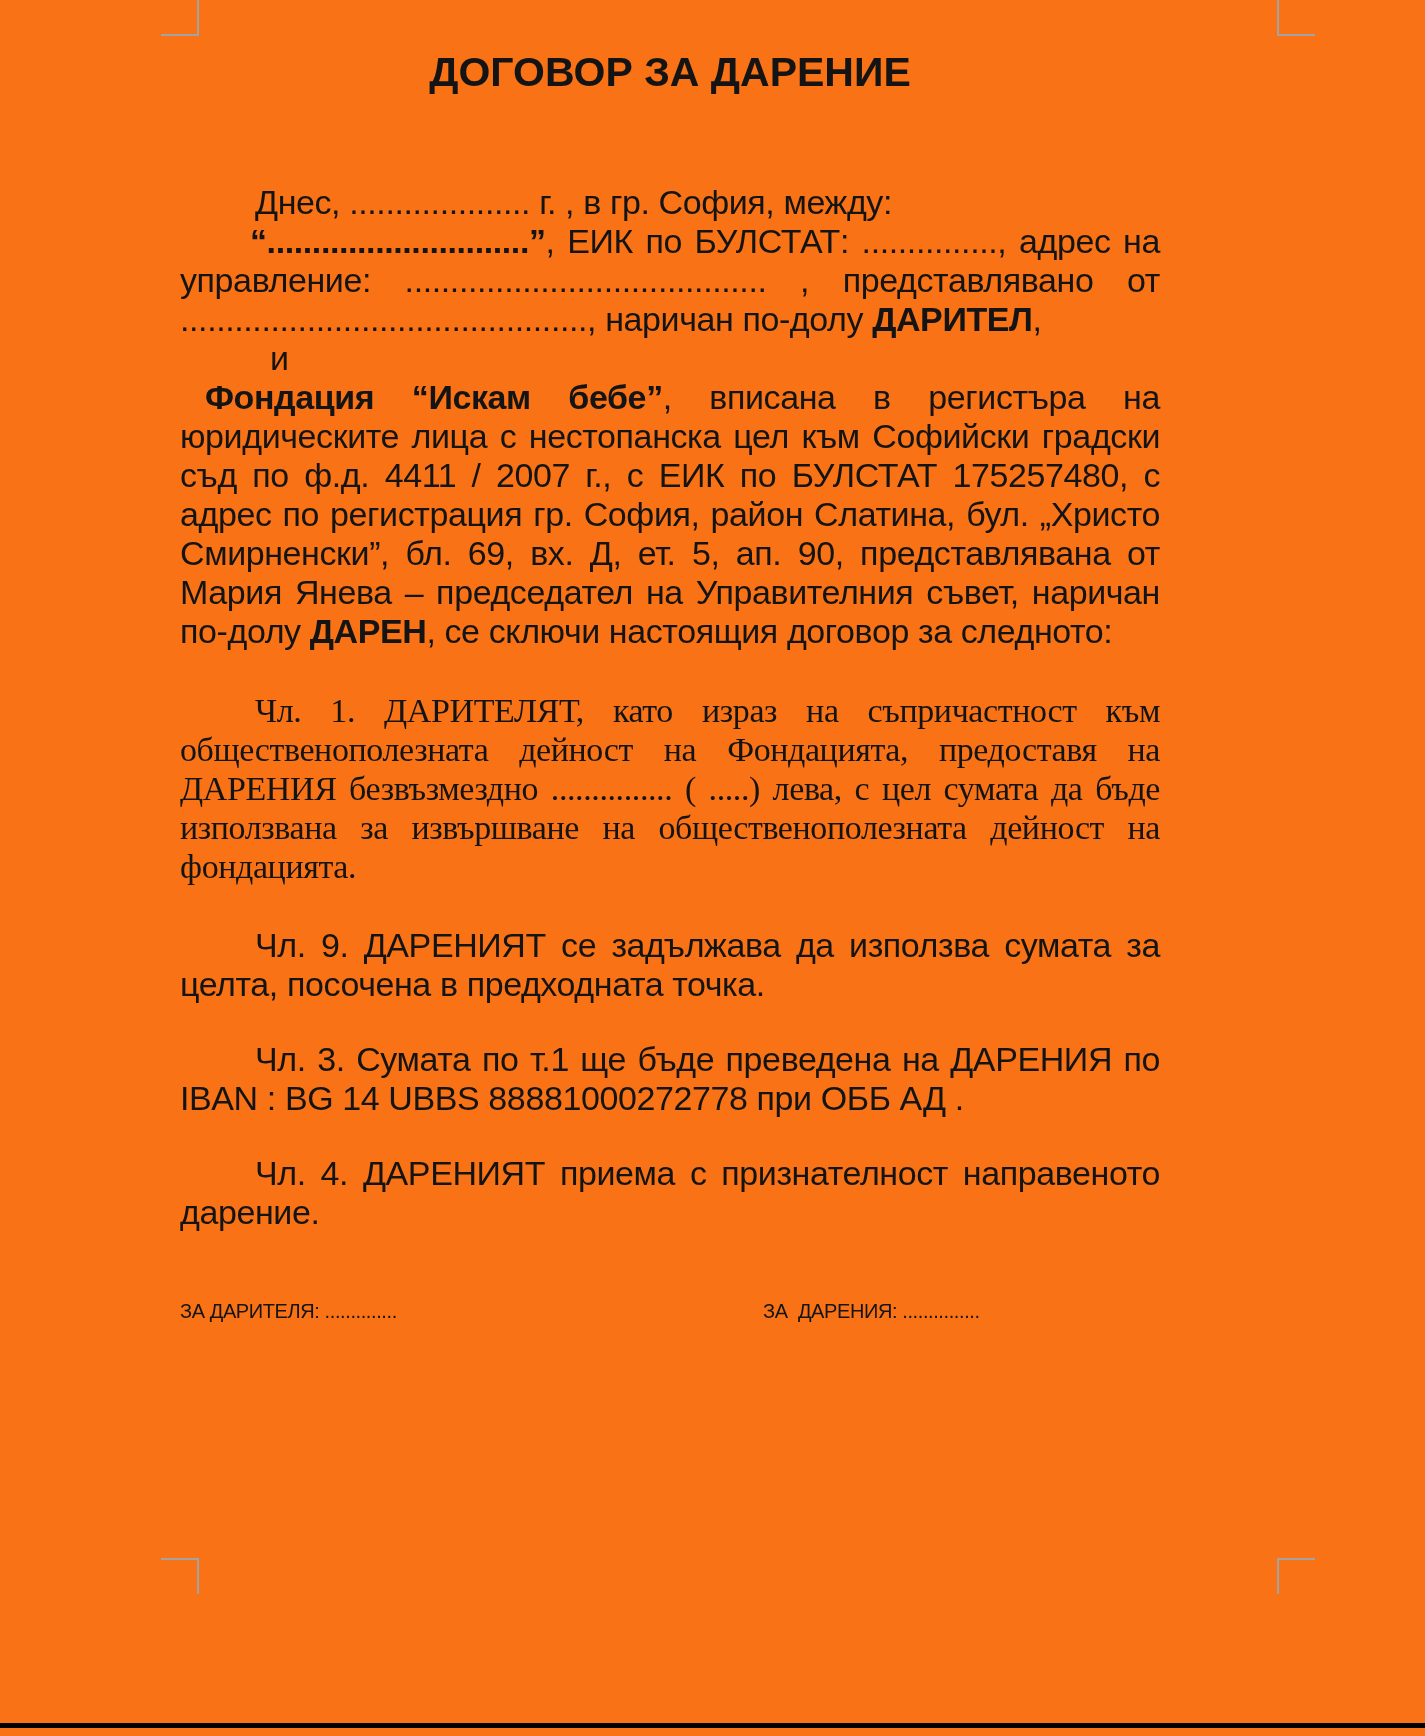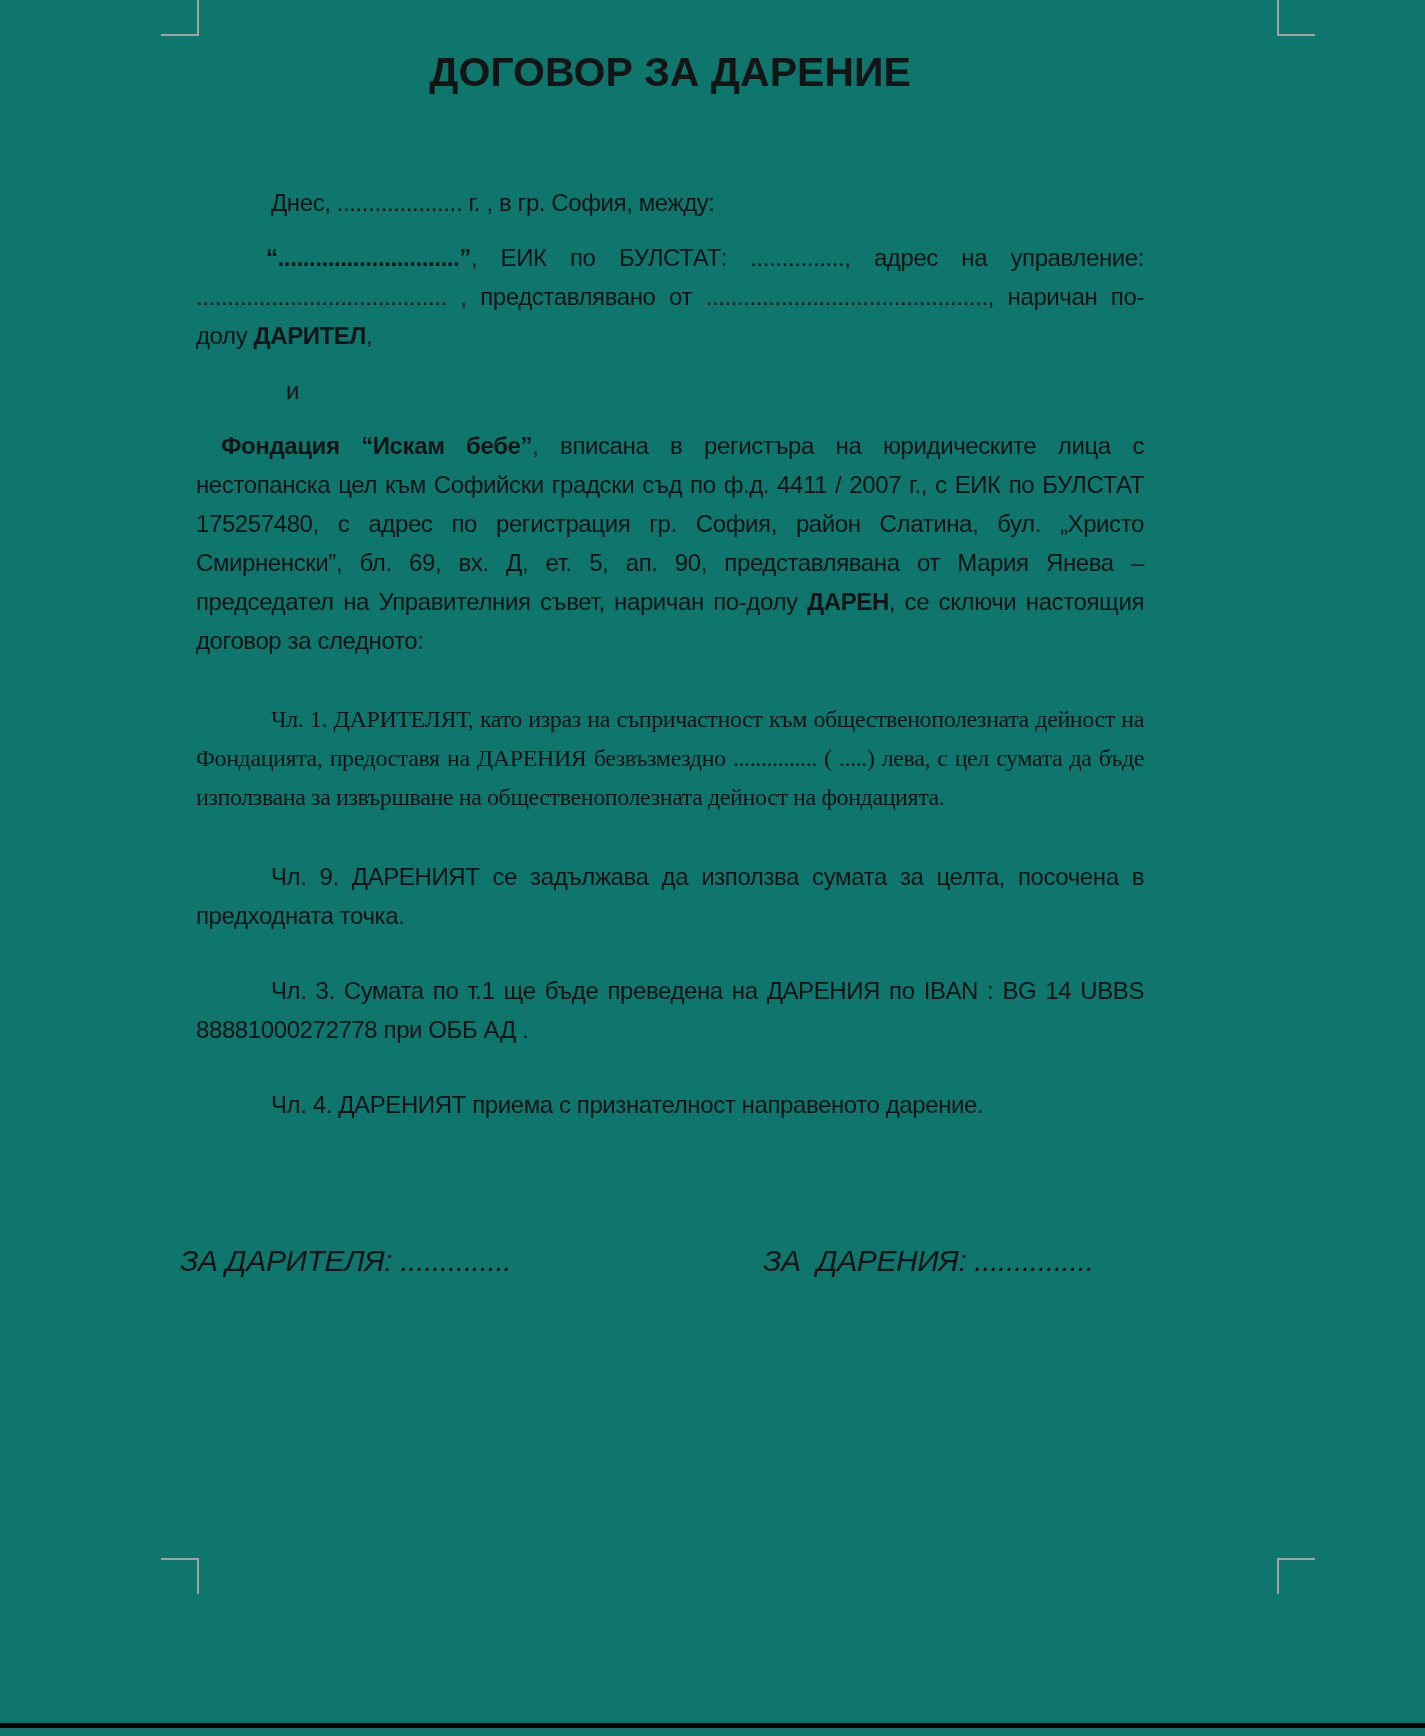--- a/index.html
+++ b/index.html
@@ -4,42 +4,42 @@
 <style>
   html, body {
     margin: 0;
     padding: 0;
     background: #ffffff;
   }
   .page {
     position: relative;
     width: 1425px;
     height: 1736px;
-    background: #0f766e;
+    background: #f97316;
     font-family: "Liberation Sans", "DejaVu Sans", sans-serif;
     color: #141414;
     overflow: hidden;
   }
   .content {
     position: absolute;
     left: 180px;
     top: 0;
     width: 980px;
   }
   .doc-title {
     margin: 48px 0 0 0;
     font-size: 41px;
     font-weight: bold;
     text-align: center;
     letter-spacing: 0px;
     line-height: 1.2;
   }
   p.para {
-    margin: 16px;
-    font-size: 24px;
+    margin: 0;
+    font-size: 34px;
     line-height: 39px;
     letter-spacing: -0.4px;
     text-align: justify;
   }
   p.p-date {
     margin-top: 86px;
     text-indent: 75px;
   }
   p.p-donor {
     text-indent: 70px;
@@ -57,25 +57,24 @@
   p.a1 { margin-top: 40px; font-family: Liberation Serif, serif; }
   p.a2 { margin-top: 40px; }
   p.a3 { margin-top: 36px; }
   p.a4 { margin-top: 36px; }
   p.p-closing {
     margin-top: 82px;
     text-indent: 75px;
   }
   .signatures {
     position: relative;
-    margin-top: 120px;
+    margin-top: 68px;
     height: 45px;
-    font-size: 30px;
+    font-size: 20px;
     letter-spacing: -0.4px;
-    font-style: italic;
   }
   .sig-left {
     position: absolute;
     left: 0;
     top: 0;
     white-space: pre;
   }
   .sig-right {
     position: absolute;
     left: 583px;

